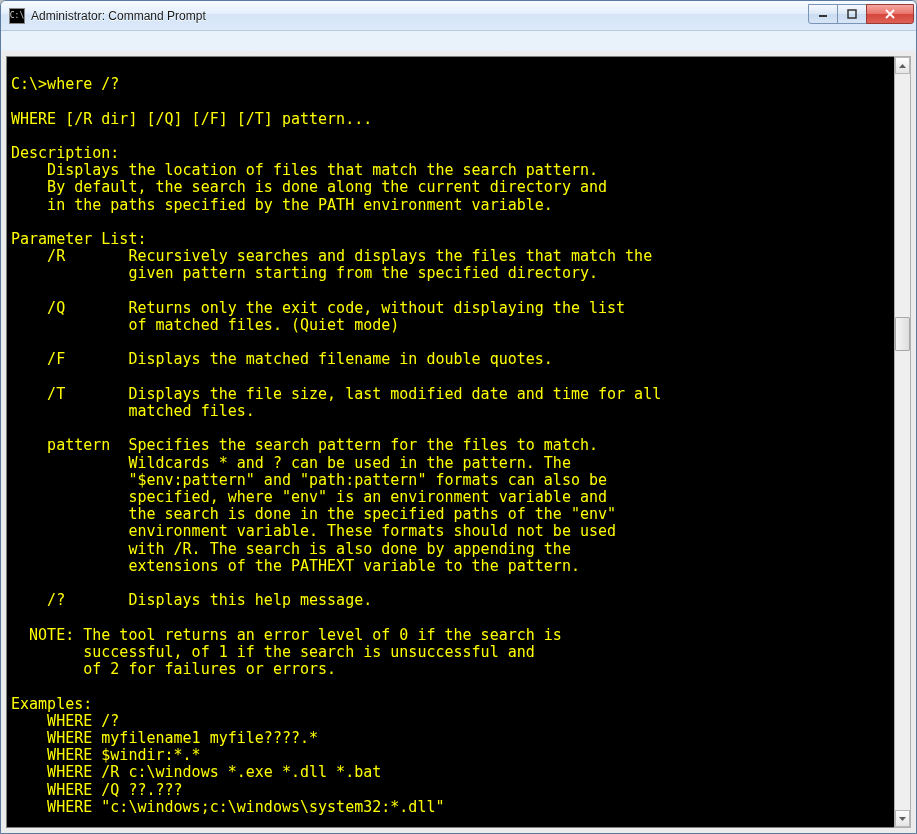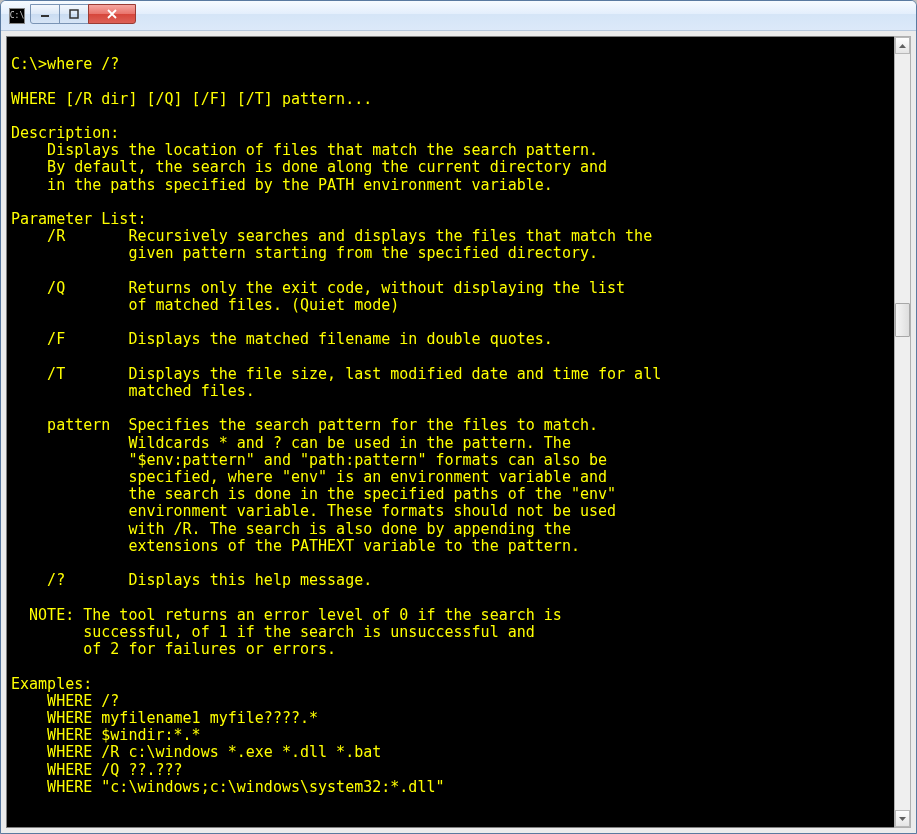--- a/index.html
+++ b/index.html
@@ -75,20 +75,21 @@
     border-color: #9a3b33;
     color: #fff;
   }
   .win-btn svg { display:block; }
   .client {
     flex: 1;
     background: #ececec;
     padding: 5px;
     display: flex;
     position: relative;
+    margin-top: 20px;
   }
   .terminal {
     flex: 1;
     background: #000;
     color: #ffff00;
     font-family: "Lucida Console", "Consolas", monospace;
     font-size: 15px;
     line-height: 17.2px;
     overflow: hidden;
     padding: 2px 4px 0 4px;
@@ -120,20 +121,21 @@
     border:1px solid #a8a8a8;
     border-radius:1px;
   }
 </style>
 </head>
 <body>
 
 <div class="window">
   <div class="titlebar">
     <div class="app-icon">C:\</div>
+    <div class="title-text">Administrator: Command Prompt</div>
     <div class="win-controls">
       <div class="win-btn min">
         <svg width="10" height="10">
             <rect x="1" y="6" width="8" height="2" fill="#333"></rect>
           </svg>
       </div>
       <div class="win-btn max">
         <svg width="10" height="10">
             <rect x="1" y="1" width="8" height="8" fill="none" stroke="#333" stroke-width="1.5"></rect>
           </svg>

